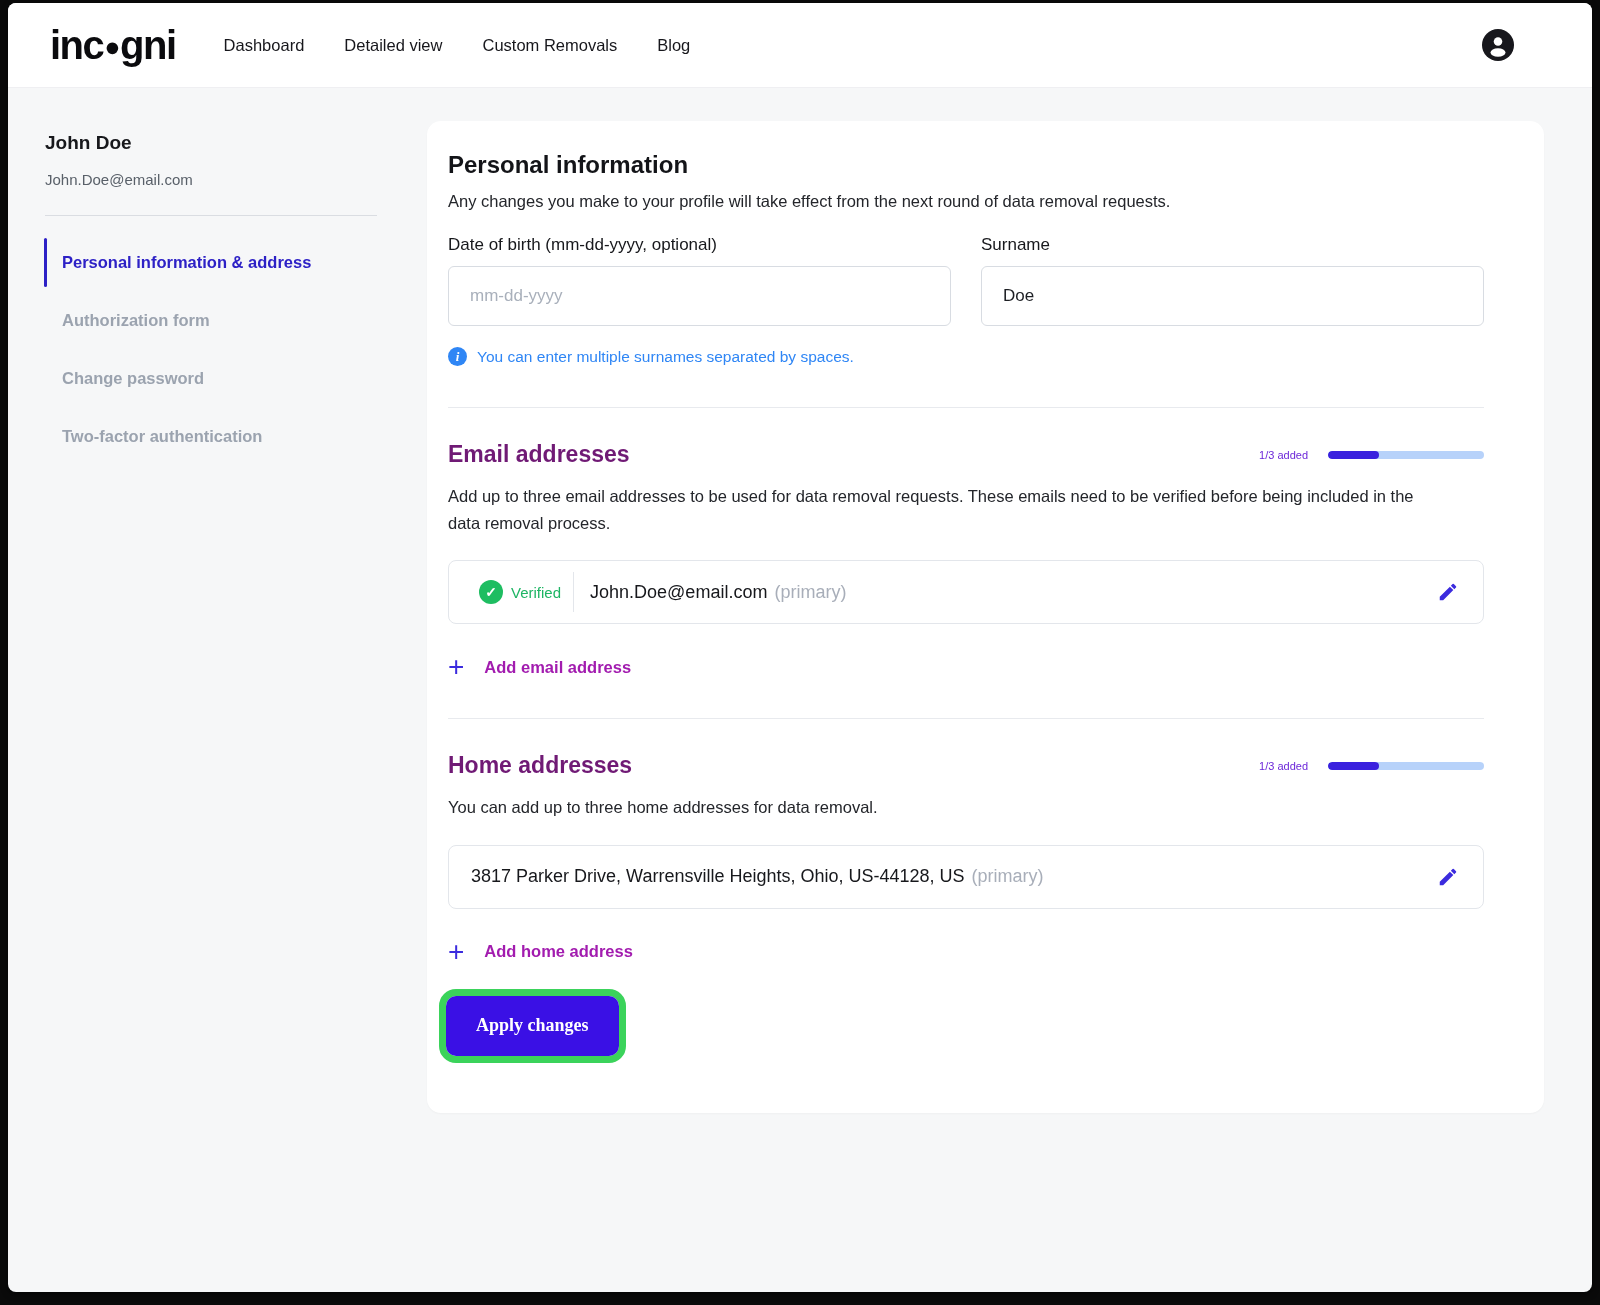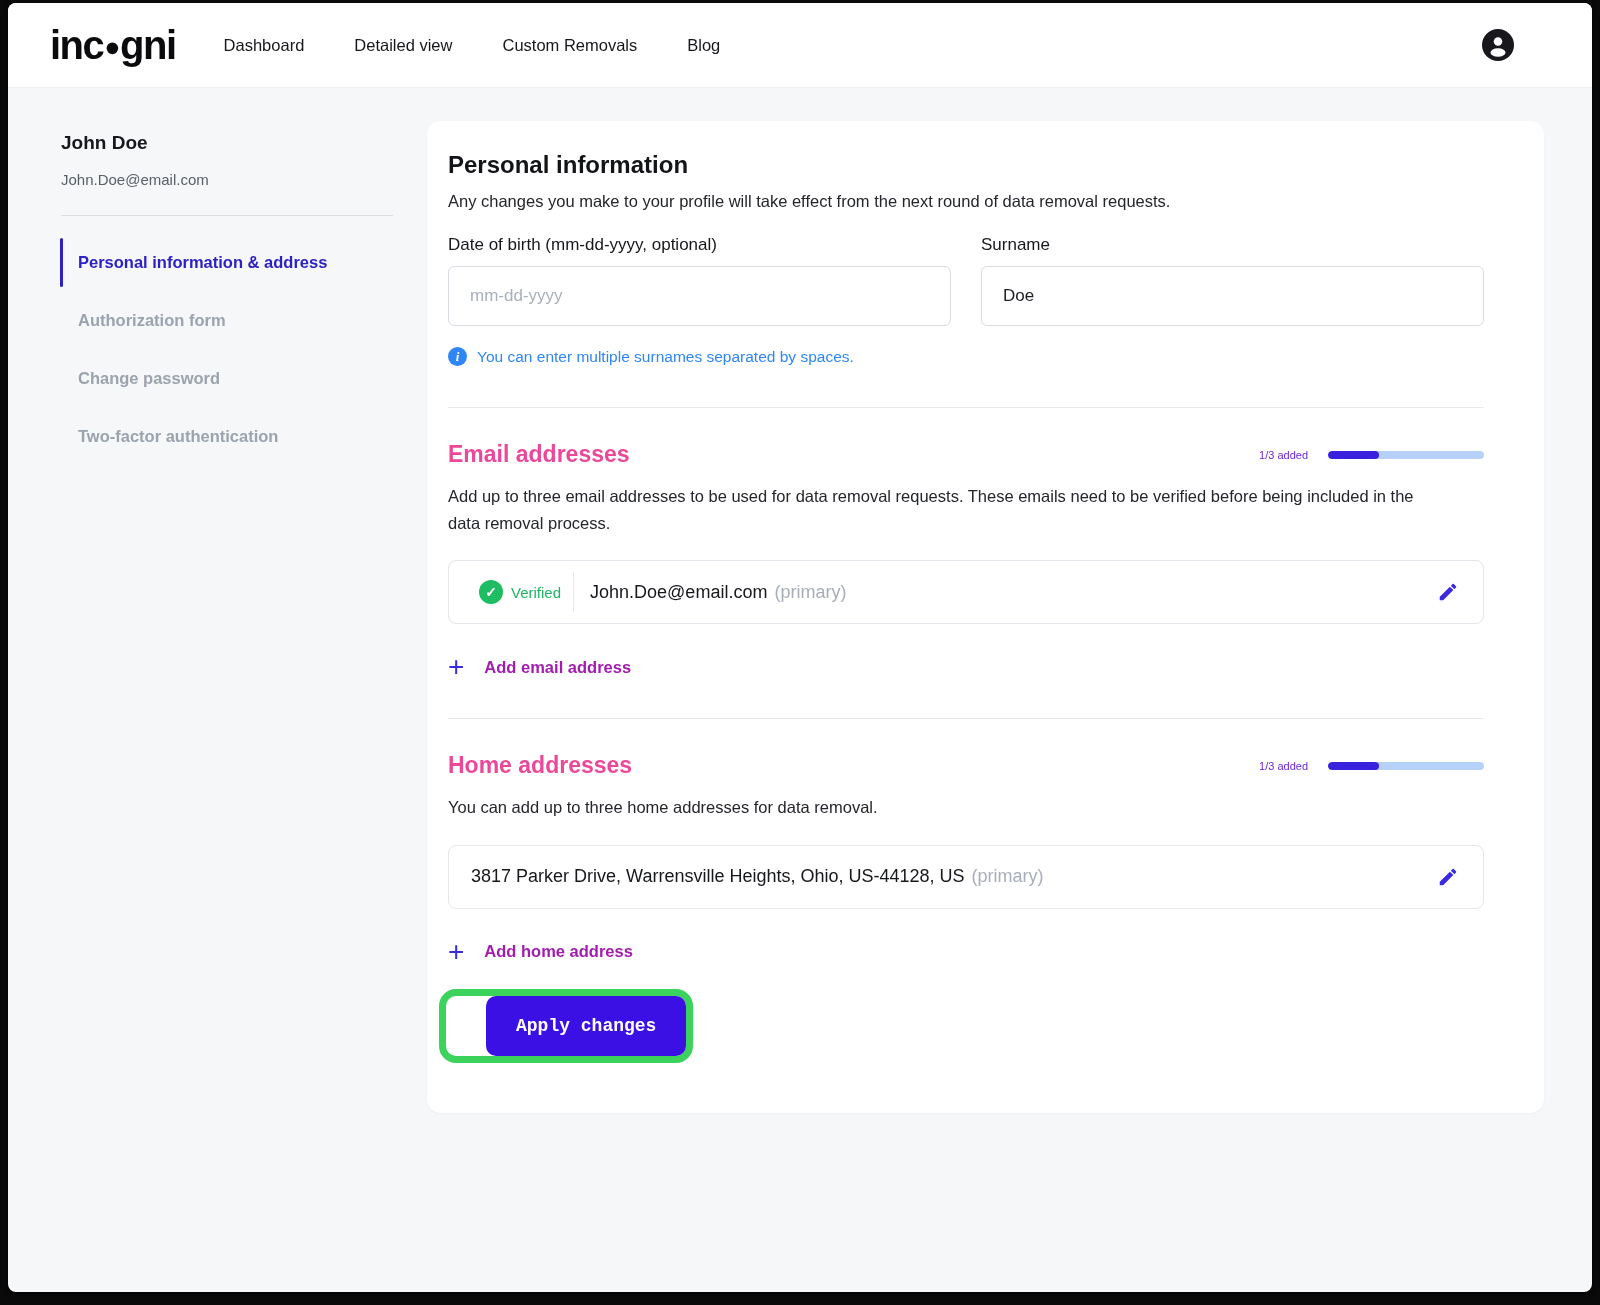--- a/index.html
+++ b/index.html
@@ -16,27 +16,27 @@
     box-shadow:0 2px 6px rgba(0,0,0,.6);
   }
   
   .navbar {
     height:85px; background:#ffffff; display:flex; align-items:center;
     padding:0 50px 0 42px; border-bottom:1px solid #efeff2;
   }
   .logo { font-size:40px; font-weight:800; letter-spacing:-1.5px; color:#0b0b0e;
     display:flex; align-items:center; margin-right:42px; }
   .logo .dot { font-size:27px; margin:4px 1px 0 1px; }
-  .nav-links { display:flex; gap:38px; align-items:center; }
+  .nav-links { display:flex; gap:28px; align-items:center; }
   .nav-link { font-size:16.5px; color:#17171c; padding:8px 6px; cursor:pointer; }
   .nav-spacer { flex:1; }
   .avatar-btn { width:32px; height:32px; cursor:pointer; margin-right:28px; }
   
   .content { display:flex; align-items:flex-start; }
-  .sidebar { width:419px; flex:none; padding:44px 0 0 45px; }
+  .sidebar { width:419px; flex:none; padding:44px 0 0 29px; }
   .profile-name { font-size:19px; font-weight:700; color:#17181c; margin-left:8px; }
   .profile-email { font-size:15px; color:#596069; margin:17px 0 0 8px; }
   .sidebar-divider { border:none; border-top:1px solid #dadde2; width:332px; margin:27px 0 20px 8px; }
   .side-nav { position:relative; }
   .side-item { position:relative; padding:17px 0 17px 25px; font-size:16.5px;
     font-weight:700; color:#9ba3af; cursor:pointer; margin-bottom:5px; }
   .side-item.active { color:#2d21c6; }
   .active-bar { position:absolute; left:7px; top:2px; bottom:2px; width:3px;
     background:#2d21c6; border-radius:2px; }
   
@@ -52,21 +52,21 @@
   .text-input::placeholder { color:#a9b0bb; }
   .row2 { margin-top:24px; }
   .hint { display:flex; align-items:center; gap:10px; margin-top:21px; }
   .info-icon { width:19px; height:19px; border-radius:50%; background:#2f86f5; color:#fff;
     font-size:13px; font-weight:700; display:flex; align-items:center; justify-content:center;
     font-family:"Liberation Serif", serif; font-style:italic; flex:none; }
   .hint-text { font-size:15.5px; color:#2f86f5; }
   .section-divider { border:none; border-top:1px solid #e8eaee; margin-top:41px; }
   
   .section-head { display:flex; align-items:center; justify-content:space-between; margin-top:33px; }
-  .h2 { font-size:23px; font-weight:700; color:#ec4899; }
+  .h2 { font-size:23px; font-weight:700; color:#701a75; }
   .quota { display:flex; align-items:center; gap:20px; }
   .quota-label { font-size:11px; color:#6d28d9;margin-left:47px; }
   .progress-track { width:156px; height:8px; border-radius:4px; background:#b7d2fa; overflow:hidden; }
   .progress-fill { height:100%; border-radius:4px; background:#3a21de; }
   .section-desc { font-size:16.5px; color:#24262b; margin-top:15px; line-height:1.65; max-width:990px; }
   .item-row { border:1px solid #e3e6eb; border-radius:8px; height:64px; margin-top:23px;
     display:flex; align-items:center; padding:0 24px 0 30px; background:#fff; }
   .verified-chip { display:flex; align-items:center; gap:8px; }
   .check-circle { width:24px; height:24px; border-radius:50%; background:#1ebd61; color:#fff;
     display:flex; align-items:center; justify-content:center; font-size:14px; font-weight:700; flex:none; }
@@ -78,22 +78,22 @@
   .edit-btn { width:22px; height:22px; cursor:pointer; flex:none; display:flex; }
   .edit-btn svg { width:100%; height:100%; fill:#3b2bde; }
   .addr-row { padding-left:22px; }
   .add-link { display:flex; align-items:center; gap:20px; margin-top:33px; cursor:pointer; width:max-content; }
   .plus-glyph { font-size:28px; font-weight:400; color:#3b2bde; line-height:20px; }
   .add-label { font-size:16.5px; font-weight:700; color:#a21caf; }
   
   .apply-wrap { margin:27px 0 0 -9px; }
   .green-ring { display:inline-block; border:7px solid #3bd35b; border-radius:17px; }
   .apply-btn { display:block; background:#3a10e5; color:#ffffff; border:none; cursor:pointer;
-    font-family:Liberation Mono, monospace; font-size:18px; font-weight:700; border-radius:10px;
-    padding:0 30px; height:60px; min-width:168px;margin-left:40px; }
+    font-family:Liberation Serif, serif; font-size:18px; font-weight:700; border-radius:10px;
+    padding:0 30px; height:60px; min-width:168px; }
 </style>
 </head>
 <body>
 
 <div class="window">
 
   <div class="navbar">
     <div class="logo">
       <span>inc</span>
         <span class="dot">●</span>

